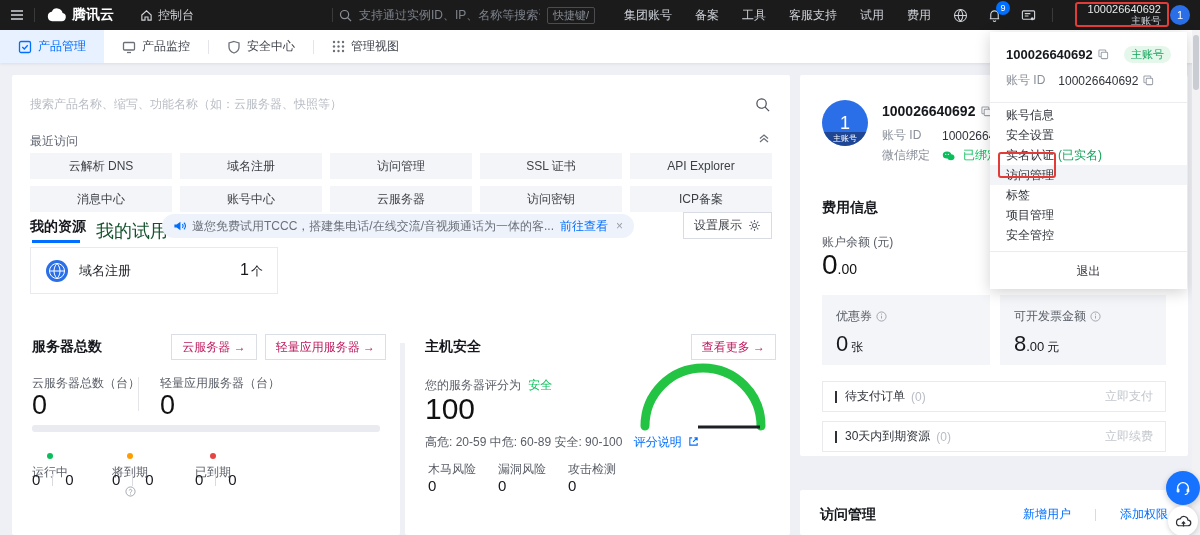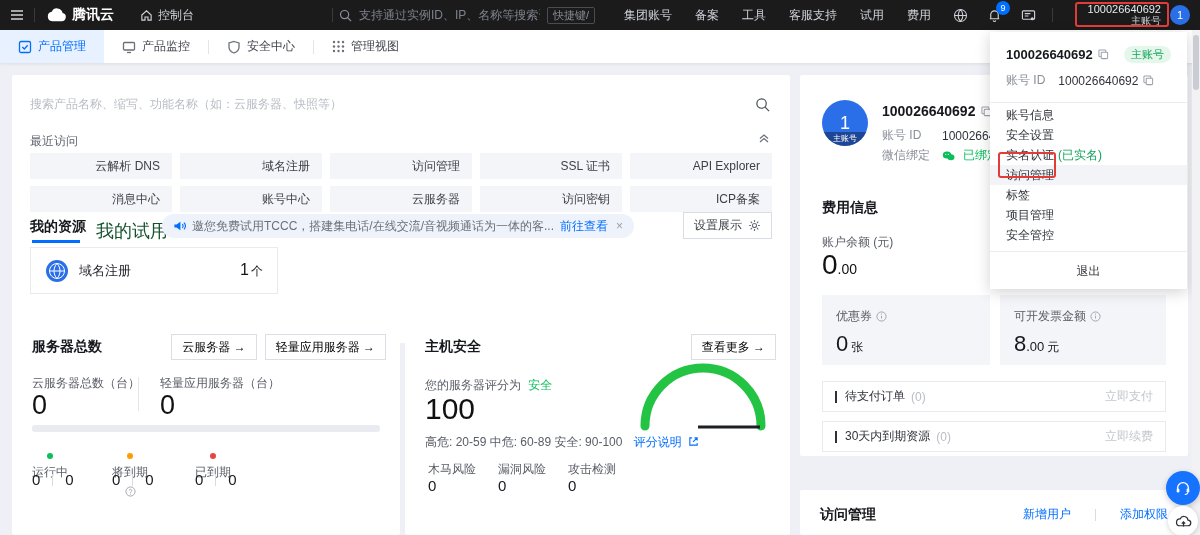--- a/index.html
+++ b/index.html
@@ -36,40 +36,40 @@
   .card { position:absolute; background:#fff; border-radius:2px; }
 
   
   #ov { left:12px; top:75px; width:778px; height:268px; }
   .ov-search { position:absolute; left:18px; top:22px; width:700px; border:none; outline:none; font-size:12px; color:#30333a; background:transparent; }
   .ov-search::placeholder { color:#b8bcc4; }
   .ov-mag { position:absolute; right:20px; top:22px; cursor:pointer; }
   .ov-recent { position:absolute; left:18px; top:58px; color:#5f6470; }
   .ov-fold { position:absolute; right:20px; top:56px; cursor:pointer; }
   .ov-grid { position:absolute; left:18px; top:78px; width:742px; display:grid; grid-template-columns:repeat(5,1fr); gap:7px 8px; }
-  .ov-grid button { height:26px; background:#f3f5f8; border:none; text-align:right; padding:0 12px; font-size:12px; color:#3c3f45; cursor:pointer; font-family:inherit; white-space:nowrap; overflow:hidden; }
+  .ov-grid button { height:26px; background:#f3f5f8; border:none; text-align:center; padding:0 12px; font-size:12px; color:#3c3f45; cursor:pointer; font-family:inherit; white-space:nowrap; overflow:hidden; }
   .ov-tab1 { position:absolute; left:18px; top:143px; font-size:14px; font-weight:bold; color:#16181d; cursor:pointer; }
   .ov-tab1::after { content:""; position:absolute; left:2px; bottom:-7px; width:48px; height:3px; background:#006eff; }
   .ov-tab2 { position:absolute; left:84px; top:144px; font-size:18px; color:#14532d; cursor:pointer; }
   .ov-reddot { position:absolute; right:-5px; top:-3px; width:5px; height:5px; border-radius:50%; background:#e54545; }
   .ov-banner { position:absolute; left:150px; top:139px; height:24px; border-radius:12px; background:#eef3fb; display:flex; align-items:center; gap:6px; padding:0 11px; color:#6a6f78; white-space:nowrap; }
   .ov-banner .lnk { color:#006eff; cursor:pointer; }
   .ov-banner .cls { color:#9a9ea6; cursor:pointer; margin-left:2px; }
   .ov-disp { position:absolute; right:18px; top:137px; height:27px; border:1px solid #dadce3; background:#fff; display:flex; align-items:center; gap:6px; padding:0 10px; color:#3c3f45; cursor:pointer; }
   .ov-res { position:absolute; left:18px; top:172px; width:248px; height:47px; border:1px solid #e8eaee; display:flex; align-items:center; gap:10px; padding:0 14px; cursor:pointer; }
   .ov-res .nm { font-size:13px; color:#22242a; }
   .ov-res .cnt { margin-left:auto; color:#16181d; }
   .ov-res .cnt b { font-size:16px; font-weight:normal; }
   .ov-res .cnt i { font-style:normal; font-size:12px; margin-left:2px; }
 
   
   #sv { left:12px; top:322px; width:388px; height:213px; }
   .c-title { position:absolute; left:20px; top:16px; font-size:14px; font-weight:bold; color:#16181d; }
   .c-btns { position:absolute; right:14px; top:12px; display:flex; gap:8px; }
-  .c-btns button { height:26px; border:1px solid #dbdee5; background:#fff; font-size:12px; color:#000000; padding:0 10px; cursor:pointer; font-family:inherit; white-space:nowrap; }
+  .c-btns button { height:26px; border:1px solid #dbdee5; background:#fff; font-size:12px; color:#be185d; padding:0 10px; cursor:pointer; font-family:inherit; white-space:nowrap; }
   .sv-lb1 { position:absolute; left:20px; top:53px; color:#595d66; }
   .sv-lb2 { position:absolute; left:148px; top:53px; color:#595d66; }
   .sv-vdiv { position:absolute; left:126px; top:55px; width:1px; height:34px; background:#e3e5e9; }
   .sv-v1 { position:absolute; left:20px; top:68px; font-size:27px; color:#111; }
   .sv-v2 { position:absolute; left:148px; top:68px; font-size:27px; color:#111; }
   .sv-bar { position:absolute; left:20px; right:20px; top:103px; height:7px; background:#e9ebf0; border-radius:3px; }
   .sv-leg { position:absolute; top:131px; display:flex; align-items:center; gap:5px; color:#595d66;flex-direction:column; }
   .dot { width:6px; height:6px; border-radius:50%; display:inline-block; }
   .sv-val { position:absolute; top:149px; font-size:15px; color:#16181d; display:flex; align-items:center; }
   .sv-val .vs { width:1px; height:12px; background:#d8dbe0; margin:0 12px; }

